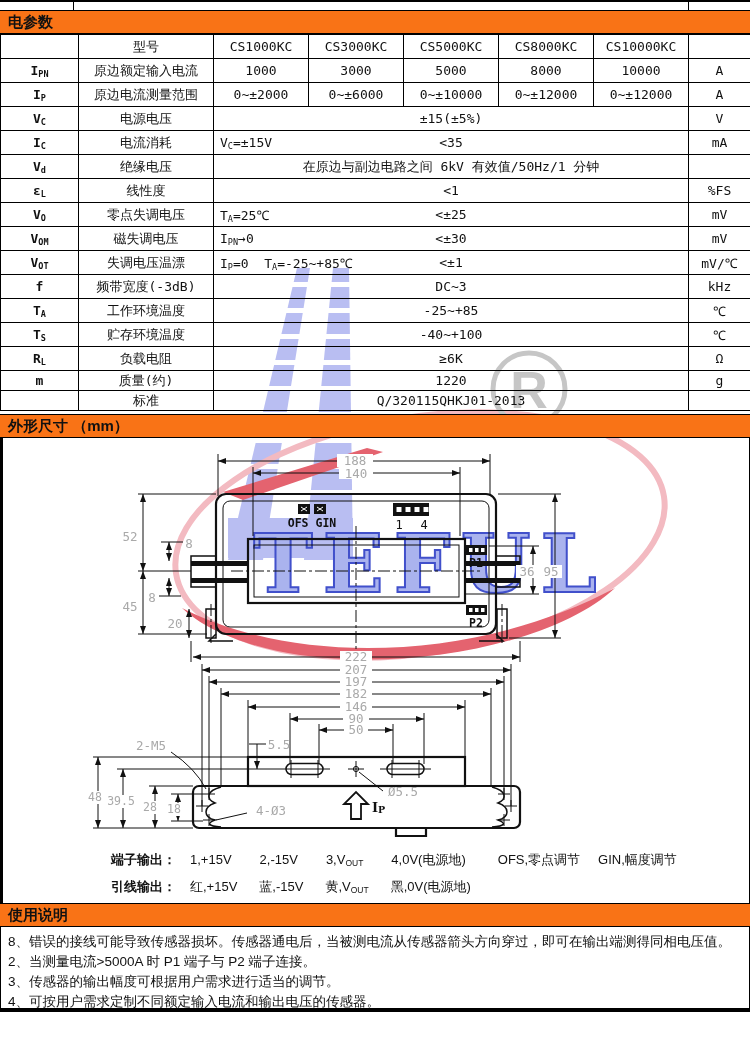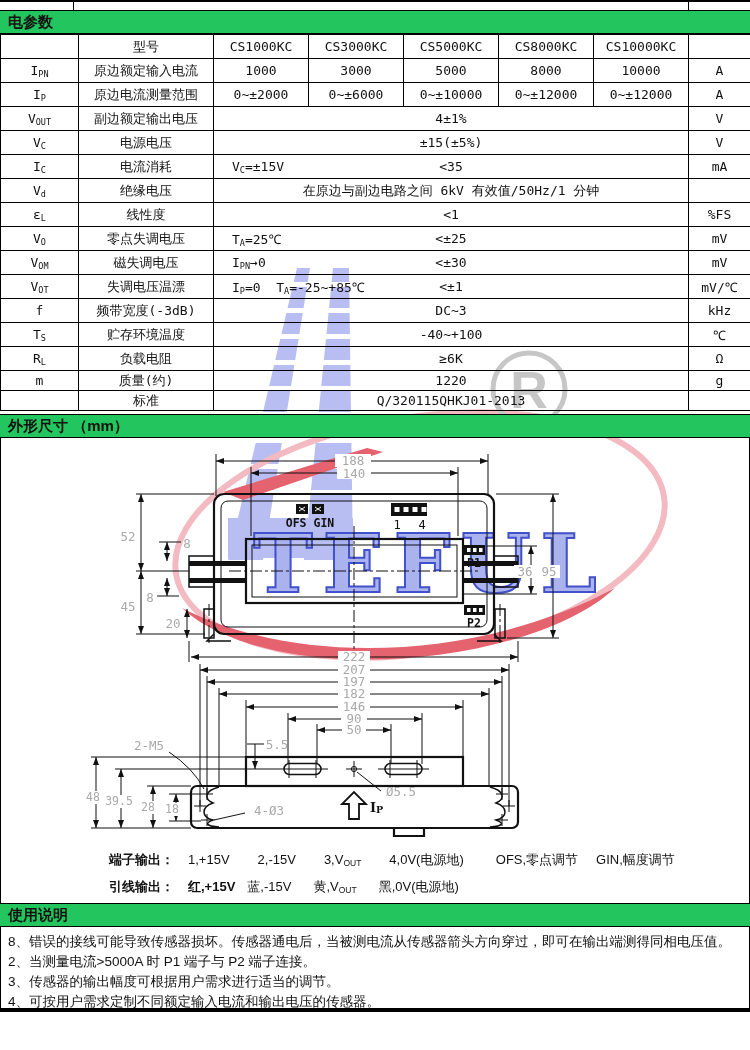--- a/index.html
+++ b/index.html
@@ -2,33 +2,33 @@
 <html><head>
 <meta charset="utf-8">
 <style>
   html,body{margin:0;padding:0;background:#fff;}
   body{width:750px;height:1050px;position:relative;overflow:hidden;
        font-family:"Liberation Sans","DejaVu Sans",sans-serif;color:#111;}
   #watermark{position:absolute;left:0;top:0;z-index:0;pointer-events:none;}
   #content{position:relative;z-index:1;}
   .topstrip{height:8px;border-top:2px solid #000;position:relative;}
   .topstrip .vline{position:absolute;top:0;bottom:0;width:1px;background:#000;}
-  .sechead{background:#22c55e;border-top:1px solid #000;border-bottom:1px solid #000;
+  .sechead{background:#f97316;border-top:1px solid #000;border-bottom:1px solid #000;
            font-weight:bold;font-size:15px;padding:2px 0 2px 8px;height:18px;line-height:18px;}
   table.spec{border-collapse:collapse;table-layout:fixed;width:750px;}
   table.spec td{border:1px solid #000;padding:0;font-size:13px;text-align:center;
                 font-family:"DejaVu Sans Mono","Liberation Mono",monospace;overflow:hidden;}
-  td.c-sym{font-weight:normal;font-size:14px;margin-top:8px;}
+  td.c-sym{font-weight:bold;font-size:14px;margin-top:8px;}
   td.c-name{text-align:left;padding-left:7px;font-size:13.5px;
             font-family:"Liberation Sans","DejaVu Sans",sans-serif;}
   td.c-span{position:relative;}
-  td.c-span .cond{position:absolute;left:18px;top:50%;transform:translateY(-50%);white-space:pre;}
+  td.c-span .cond{position:absolute;left:6px;top:50%;transform:translateY(-50%);white-space:pre;}
   td.c-unit{font-size:12.5px;}
   .sub{font-size:8.5px;vertical-align:-2px;letter-spacing:0;}
-  #drawarea{height:465px;border-left:1px solid #000000;border-right:1px solid #000;position:relative;}
+  #drawarea{height:465px;border-left:3px solid #000000;border-right:1px solid #000;position:relative;}
   #termlines{position:absolute;left:108px;top:410px;font-size:13px;line-height:23px;}
   .termrow{display:flex;align-items:baseline;white-space:pre;}
   .termrow .tlabel{font-weight:bold;margin-right:14px;}
   .termrow .titem{margin-right:0;}
   #notes{border-left:1px solid #000;border-right:1px solid #000;border-bottom:4px solid #000;
          height:76px;padding:5px 6px 0 7px;font-size:13.5px;line-height:20px;}
   .dimtxt{fill:#a9a9a9;font-size:12.5px;font-family:"DejaVu Sans Mono","Liberation Mono",monospace;}
   .dimtxt2{fill:#a9a9a9;font-size:11.5px;font-family:"DejaVu Sans Mono","Liberation Mono",monospace;}
   .blktxt{fill:#111;font-size:11.5px;font-weight:bold;font-family:"DejaVu Sans Mono","Liberation Mono",monospace;}
   .pintxt{fill:#111;font-size:12px;font-family:"DejaVu Sans Mono","Liberation Mono",monospace;}
@@ -111,26 +111,20 @@
         <tr style="height: 24px;">
           <td class="c-sym">I<span class="sub">P</span></td>
           <td class="c-name">原边电流测量范围</td>
           <td class="c-val">0~±2000</td>
           <td class="c-val">0~±6000</td>
           <td class="c-val">0~±10000</td>
           <td class="c-val">0~±12000</td>
           <td class="c-val">0~±12000</td>
           <td class="c-unit">A</td>
         </tr>
-        <tr style="height: 24px;">
-          <td class="c-sym">V<span class="sub">OUT</span></td>
-          <td class="c-name">副边额定输出电压</td>
-          <td colspan="5" class="c-span"><span class="val">4±1%</span></td>
-          <td class="c-unit">V</td>
-        </tr>
         <tr style="height: 24px; padding-left: 20px;">
           <td class="c-sym">V<span class="sub">C</span></td>
           <td class="c-name">电源电压</td>
           <td colspan="5" class="c-span"><span class="val">±15(±5%)</span></td>
           <td class="c-unit">V</td>
         </tr>
         <tr style="height: 24px;">
           <td class="c-sym">I<span class="sub">C</span></td>
           <td class="c-name">电流消耗</td>
           <td colspan="5" class="c-span"><span class="cond">V<span class="sub">C</span>=±15V</span><span class="val">&lt;35</span></td>
@@ -164,20 +158,26 @@
           <td class="c-sym">V<span class="sub">OT</span></td>
           <td class="c-name">失调电压温漂</td>
           <td colspan="5" class="c-span"><span class="cond">I<span class="sub">P</span>=0  T<span class="sub">A</span>=-25~+85℃</span><span class="val">&lt;±1</span></td>
           <td class="c-unit">mV/℃</td>
         </tr>
         <tr style="height: 24px;">
           <td class="c-sym">f</td>
           <td class="c-name">频带宽度(-3dB)</td>
           <td colspan="5" class="c-span"><span class="val">DC~3</span></td>
           <td class="c-unit">kHz</td>
+        </tr>
+        <tr style="height: 24px;">
+          <td class="c-sym">T<span class="sub">A</span></td>
+          <td class="c-name">工作环境温度</td>
+          <td colspan="5" class="c-span"><span class="val">-25~+85</span></td>
+          <td class="c-unit">℃</td>
         </tr>
         <tr style="height: 24px;">
           <td class="c-sym">T<span class="sub">S</span></td>
           <td class="c-name">贮存环境温度</td>
           <td colspan="5" class="c-span"><span class="val">-40~+100</span></td>
           <td class="c-unit">℃</td>
         </tr>
         <tr style="height: 24px;">
           <td class="c-sym">R<span class="sub">L</span></td>
           <td class="c-name">负载电阻</td>
@@ -423,21 +423,21 @@
 
         <path d="M348 381 L348 366 L341 366 L353 354 L365 366 L358 366 L358 381 Z" fill="none" stroke="#111" stroke-width="1.8"></path>
         <text x="369" y="374" font-size="13" font-weight="bold" font-family="DejaVu Serif, serif" fill="#111"><tspan>I</tspan><tspan font-size="9.5" dy="1">P</tspan></text>
 
         <path class="thick" d="M393 390 L393 398 L423 398 L423 390"></path>
       </g>
     </svg>
 
     <div id="termlines">
       <div class="termrow" id="termrow1"><span class="tlabel">端子输出：</span><span class="titem" style="margin-right: 28px;">1,+15V</span><span class="titem" style="margin-right: 28px;">2,-15V</span><span class="titem" style="margin-right: 28px;">3,V<span class="sub">OUT</span></span><span class="titem" style="margin-right: 32px;">4,0V(电源地)</span><span class="titem" style="margin-right: 18px;">OFS,零点调节</span><span class="titem" style="margin-right: 0px;">GIN,幅度调节</span></div>
-      <div class="termrow" id="termrow2"><span class="tlabel">引线输出：</span><span class="titem" style="margin-right: 12px; font-weight: bold;">红,+15V</span><span class="titem" style="margin-right: 22px;">蓝,-15V</span><span class="titem" style="margin-right: 22px;">黄,V<span class="sub">OUT</span></span><span class="titem" style="margin-right: 8px;">黑,0V(电源地)</span></div>
+      <div class="termrow" id="termrow2"><span class="tlabel">引线输出：</span><span class="titem" style="margin-right: 22px;">红,+15V</span><span class="titem" style="margin-right: 22px;">蓝,-15V</span><span class="titem" style="margin-right: 22px;">黄,V<span class="sub">OUT</span></span><span class="titem" style="margin-right: 8px;">黑,0V(电源地)</span></div>
     </div>
   </div>
 
   <div class="sechead">使用说明</div>
 
   <div id="notes">
       <div>8、错误的接线可能导致传感器损坏。传感器通电后，当被测电流从传感器箭头方向穿过，即可在输出端测得同相电压值。</div>
       <div>2、当测量电流&gt;5000A 时 P1 端子与 P2 端子连接。</div>
       <div>3、传感器的输出幅度可根据用户需求进行适当的调节。</div>
       <div>4、可按用户需求定制不同额定输入电流和输出电压的传感器。</div>

